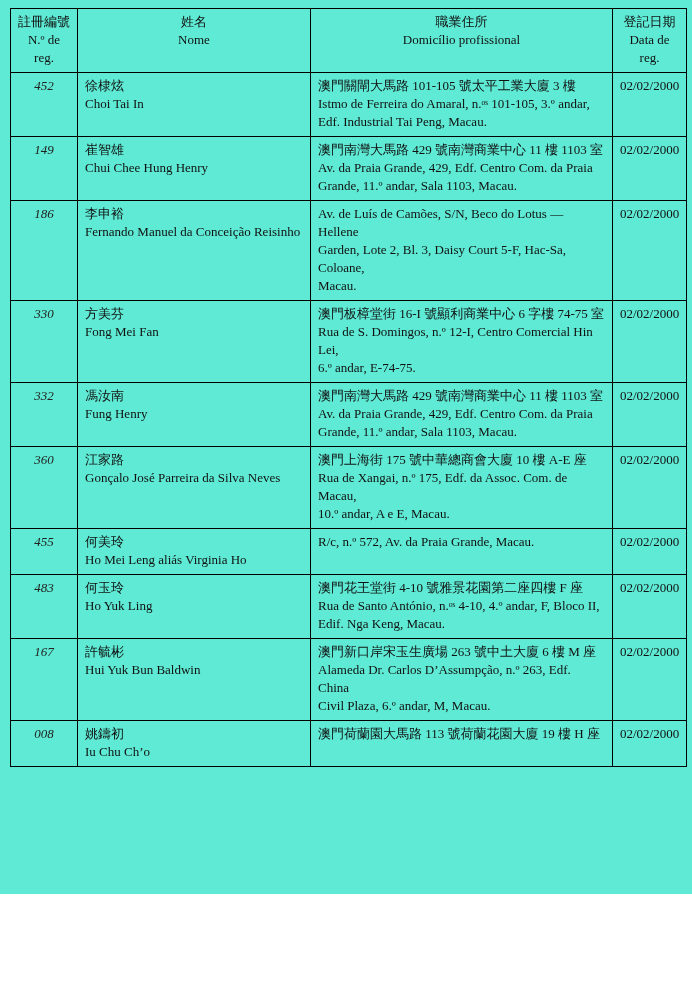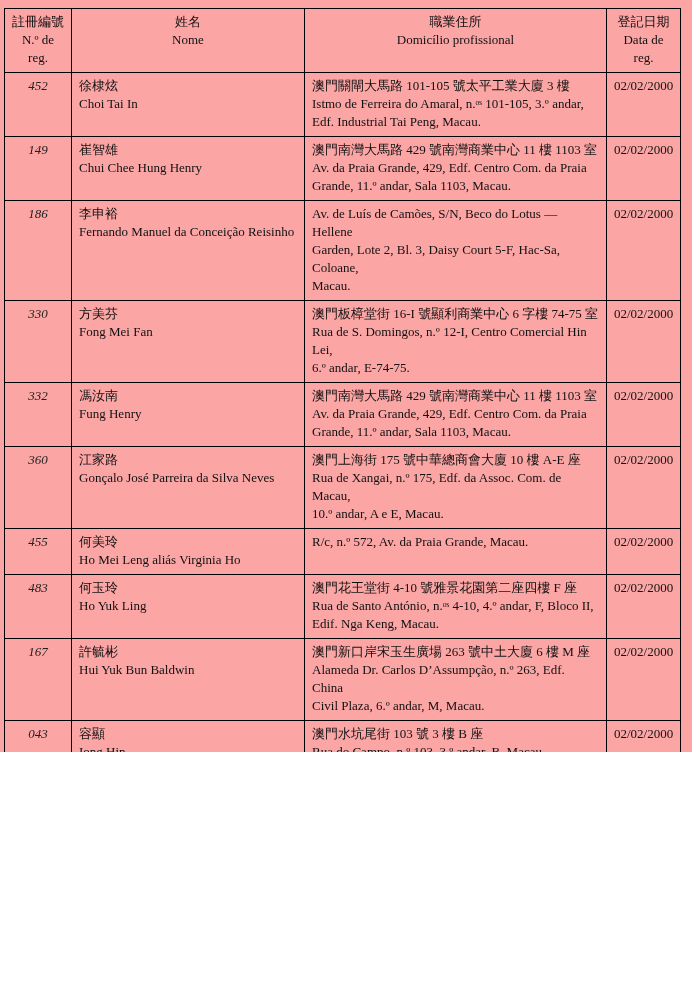--- a/index.html
+++ b/index.html
@@ -3,24 +3,24 @@
 <meta charset="utf-8">
 <style>
   html, body {
     margin: 0;
     padding: 0;
     background: #ffffff;
     width: 692px;
   }
   .page {
     width: 692px;
-    height: 752px;
+    height: 894px;
     box-sizing: border-box;
-    padding: 8px 6px 4px 4px;
-    background: #fca5a5;
+    padding: 8px 6px 4px 10px;
+    background: #5eead4;
     font-family: "Liberation Serif", "DejaVu Serif", serif;
     color: #111111;
   }
   table.registry {
     border-collapse: collapse;
     table-layout: fixed;
     width: 676px;
   }
   table.registry col.c-reg  { width: 67px; }
   table.registry col.c-name { width: 233px; }
@@ -231,36 +231,20 @@
             <span class="cell-line">澳門新口岸宋玉生廣場 263 號中土大廈 6 樓 M 座</span>
             <span class="cell-line">Alameda Dr. Carlos D’Assumpção, n.º 263, Edf. China</span>
             <span class="cell-line">Civil Plaza, 6.º andar, M, Macau.</span>
           </td>
           <td class="date-cell">
             <span class="cell-line">02/02/2000</span>
           </td>
         </tr>
         <tr>
           <td class="reg-cell">
-            <span class="cell-line">043</span>
-          </td>
-          <td>
-            <span class="cell-line">容顯</span>
-            <span class="cell-line">Iong Hin</span>
-          </td>
-          <td>
-            <span class="cell-line">澳門水坑尾街 103 號 3 樓 B 座</span>
-            <span class="cell-line">Rua do Campo, n.º 103, 3.º andar, B, Macau.</span>
-          </td>
-          <td class="date-cell">
-            <span class="cell-line">02/02/2000</span>
-          </td>
-        </tr>
-        <tr>
-          <td class="reg-cell">
             <span class="cell-line">008</span>
           </td>
           <td>
             <span class="cell-line">姚鑄初</span>
             <span class="cell-line">Iu Chu Ch’o</span>
           </td>
           <td>
             <span class="cell-line">澳門荷蘭園大馬路 113 號荷蘭花園大廈 19 樓 H 座</span>
           </td>
           <td class="date-cell">

